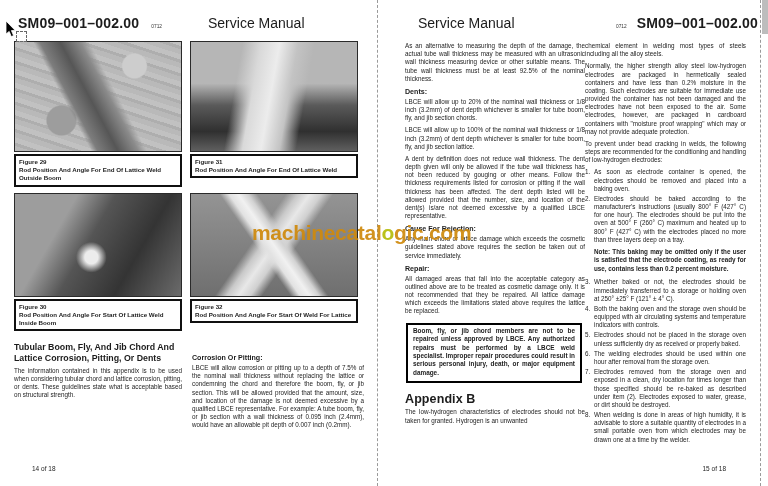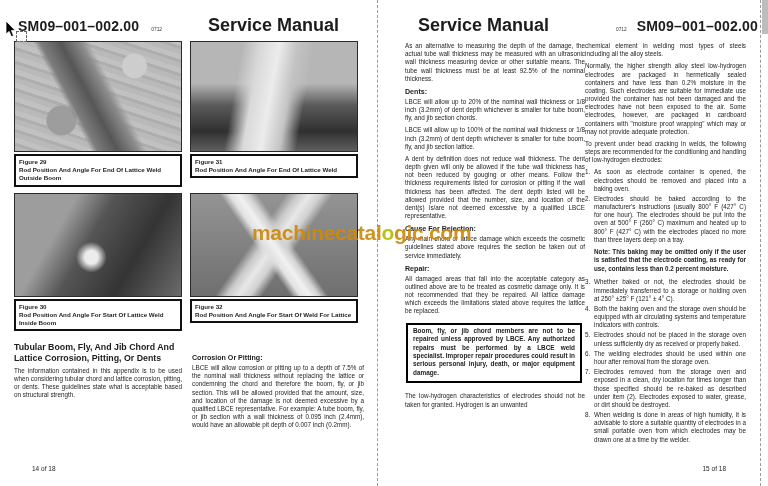--- a/index.html
+++ b/index.html
@@ -9,21 +9,21 @@
     -webkit-font-smoothing:antialiased;
   }
   .page{position:absolute;top:8px;height:486px}
   .page-left{left:12px;width:362px}
   .page-right{left:396px;width:362px}
 
   
   .pg-head{display:flex;align-items:baseline;padding-top:7px;height:22px}
   .doc-num{font-weight:bold;font-size:14px;letter-spacing:.2px;white-space:nowrap}
   .rev{font-size:4.8px;color:#333}
-  .man-title{font-weight:bold;font-size:18px;white-space:nowrap}
+  .man-title{font-weight:normal;font-size:14px;white-space:nowrap}
   .page-left .doc-num{margin-left:6px}
   .page-left .rev{margin-left:12px}
   .page-left .man-title{margin-left:46px}
   .page-right .man-title{margin-left:22px}
   .page-right .rev{margin-left:auto;margin-right:10px}
   .page-right .doc-num{margin-right:0}
 
   
   .figgrid{display:grid;grid-template-columns:168px 168px;column-gap:8px;row-gap:6px;margin:4px 0 0 2px}
   .figbox{margin:0}
@@ -174,20 +174,21 @@
       <div class="sect-head">Cause For Rejection:</div>
       <p class="body-p">Any main chord or lattice damage which exceeds the cosmetic guidelines stated above requires the section be taken out of service immediately.</p>
 
       <div class="sect-head">Repair:</div>
       <p class="body-p">All damaged areas that fall into the acceptable category as outlined above are to be treated as cosmetic damage only.  It is not recommended that they be repaired. All lattice damage which exceeds the limitations stated above requires the lattice be replaced.</p>
 
       <div class="danger">
         <p class="danger-text">Boom, fly, or jib chord members are not to be repaired unless approved by LBCE.  Any authorized repairs must be performed by a LBCE weld specialist.  Improper repair procedures could result in serious personal injury, death, or major equipment damage.</p>
       </div>
 
+      <div class="appx-title">Appendix B</div>
       <p class="body-p">The low-hydrogen characteristics of electrodes should not be taken for granted.  Hydrogen is an unwanted</p>
     </div>
 
     <div class="rcol2">
       <p class="body-p">chemical element in welding most types of steels including all the alloy steels.</p>
       <p class="body-p">Normally, the higher strength alloy steel low-hydrogen electrodes are packaged in hermetically sealed containers and have less than 0.2% moisture in the coating.  Such electrodes are suitable for immediate use provided the container has not been damaged and the electrodes have not been exposed to the air.  Some electrodes, however, are packaged in cardboard containers with "moisture proof wrapping" which may or may not provide adequate protection.</p>
       <p class="body-p">To prevent under bead cracking in welds, the following steps are recommended for the conditioning and handling of low-hydrogen electrodes:</p>
 
       <div class="li">
         <span class="num">1.</span>

